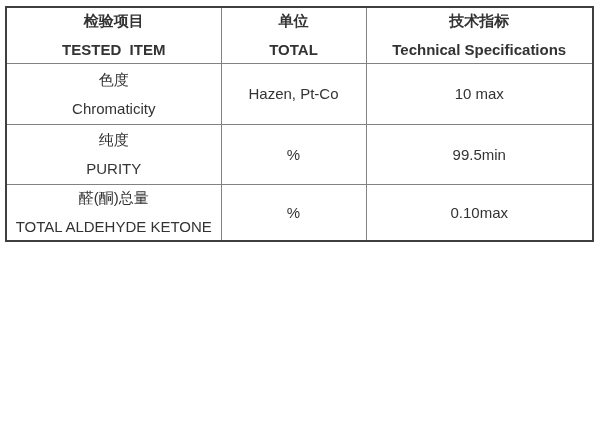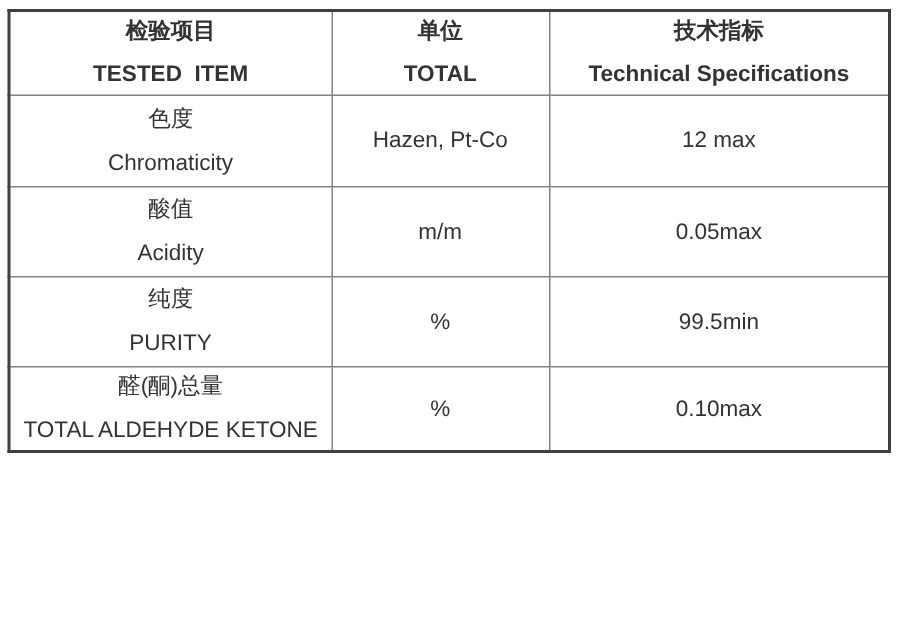--- a/index.html
+++ b/index.html
@@ -80,33 +80,21 @@
     <tbody>
       <tr class="r-body-1">
         <td>
           <span class="line">色度</span>
           <span class="line">Chromaticity</span>
         </td>
         <td>
           <span class="line">Hazen, Pt-Co</span>
         </td>
         <td>
-          <span class="line">12 max</span>
-        </td>
-      </tr>
-      <tr class="r-body-3">
-        <td>
-          <span class="line">酸值</span>
-          <span class="line">Acidity</span>
-        </td>
-        <td>
-          <span class="line">m/m</span>
-        </td>
-        <td>
-          <span class="line">0.05max</span>
+          <span class="line">10 max</span>
         </td>
       </tr>
       <tr class="r-body-4">
         <td>
           <span class="line">纯度</span>
           <span class="line">PURITY</span>
         </td>
         <td>
           <span class="line">%</span>
         </td>

